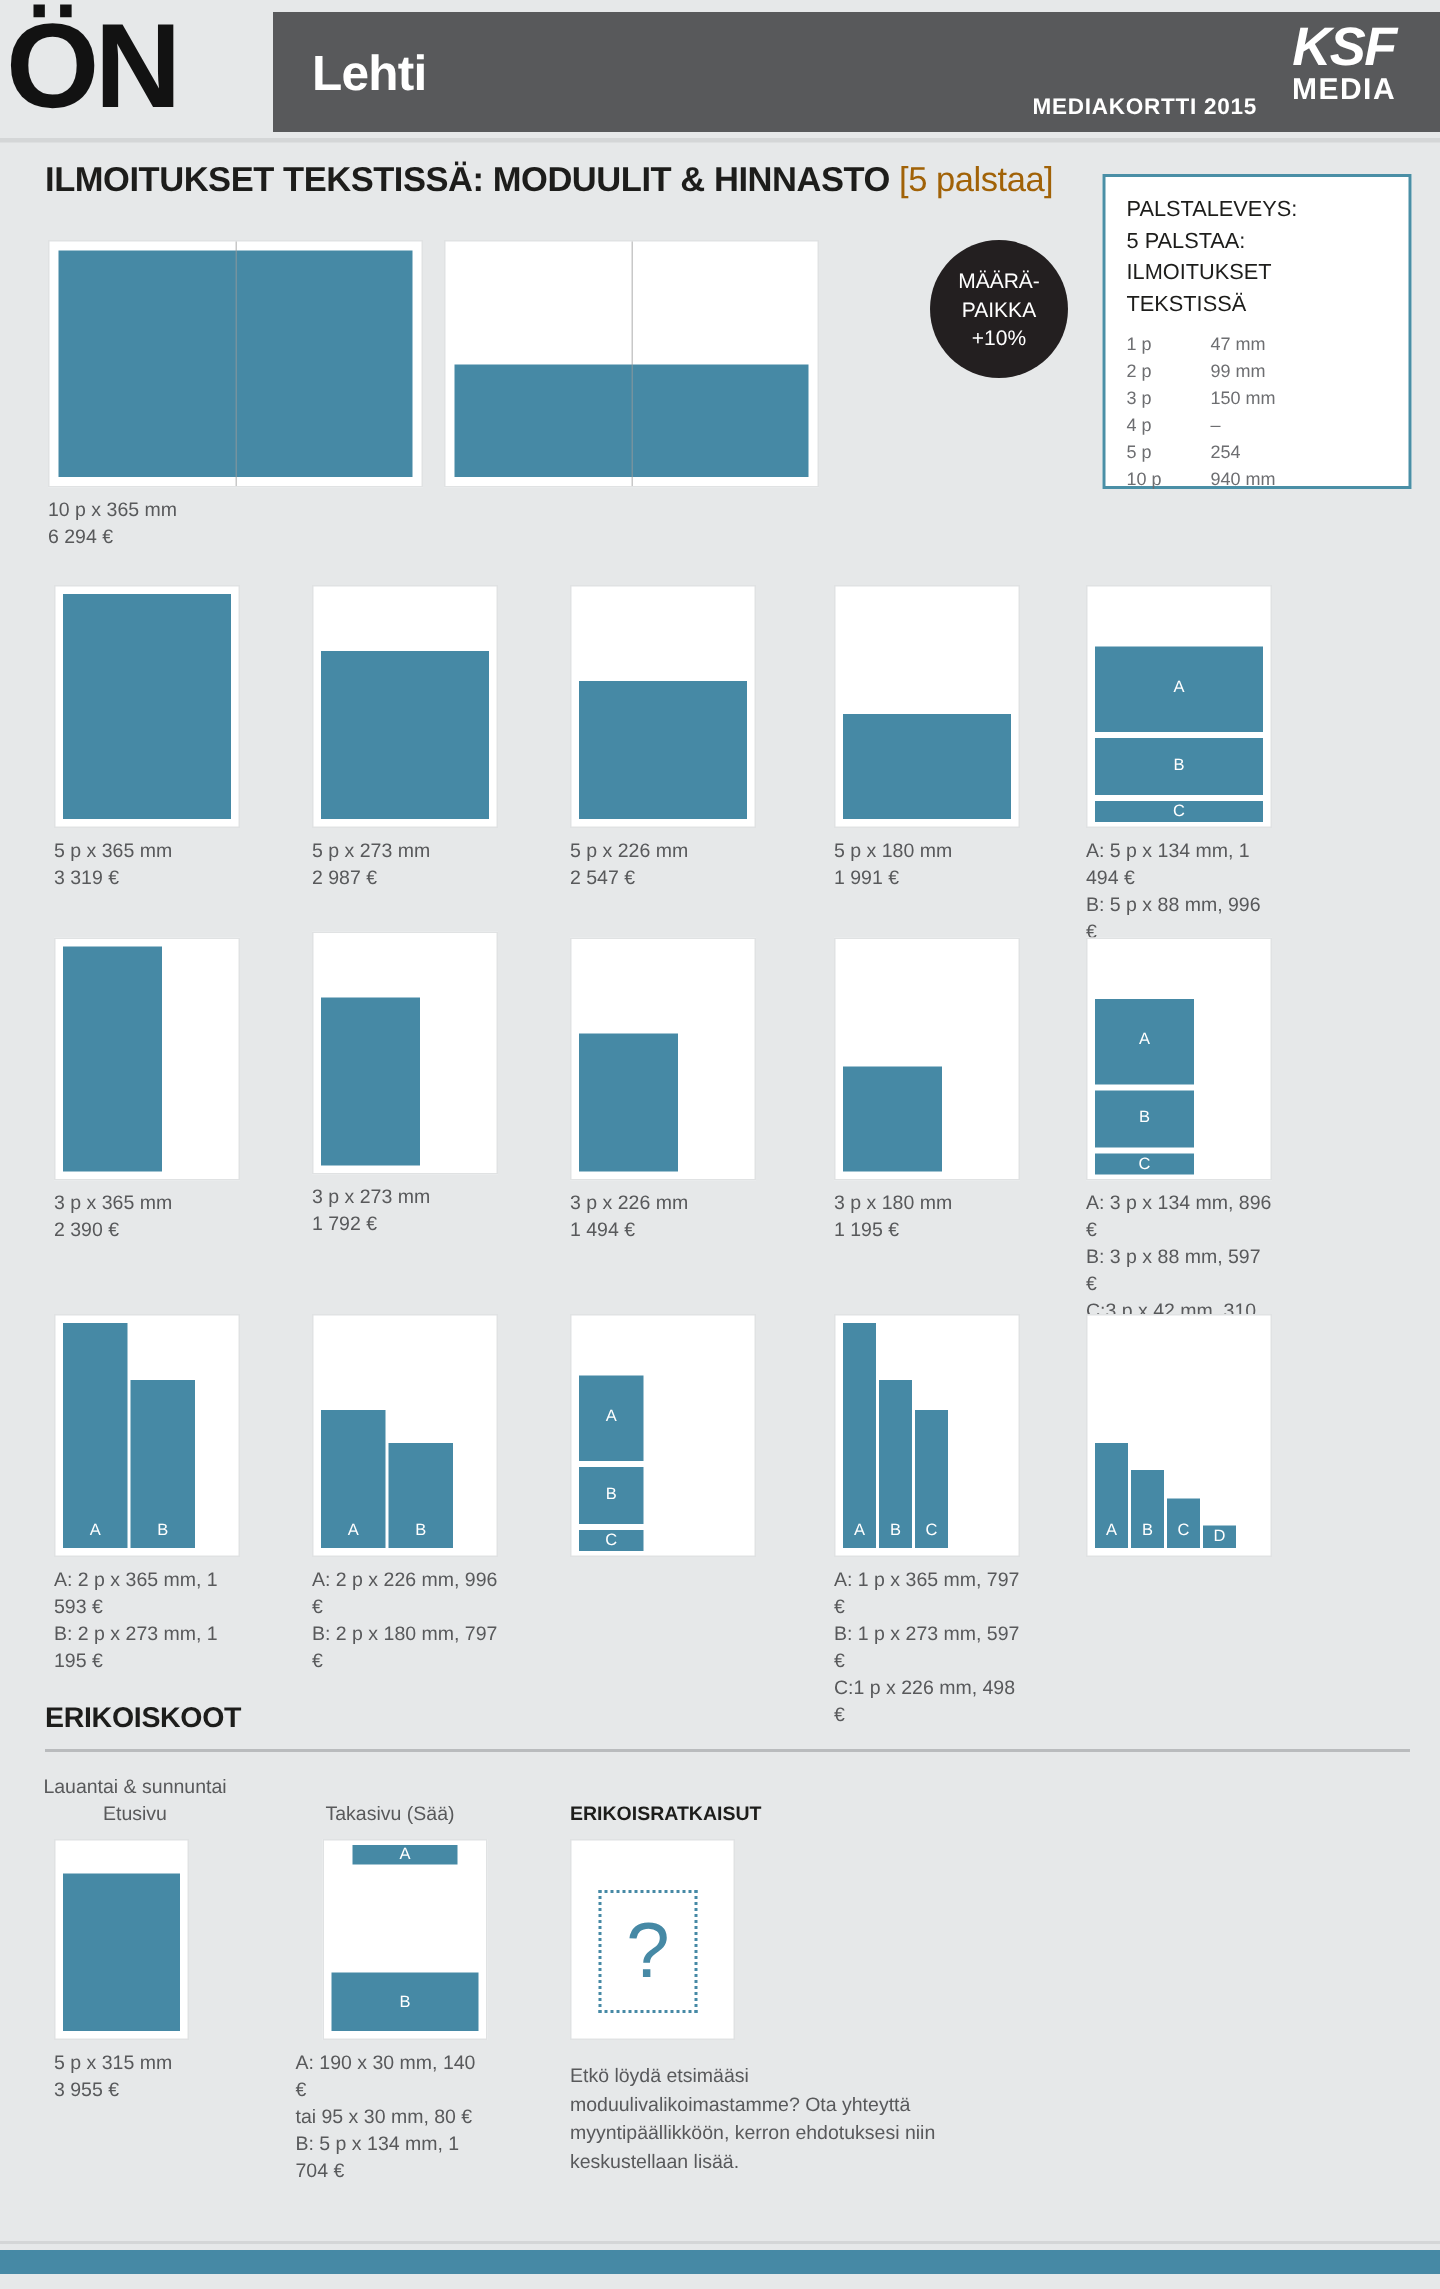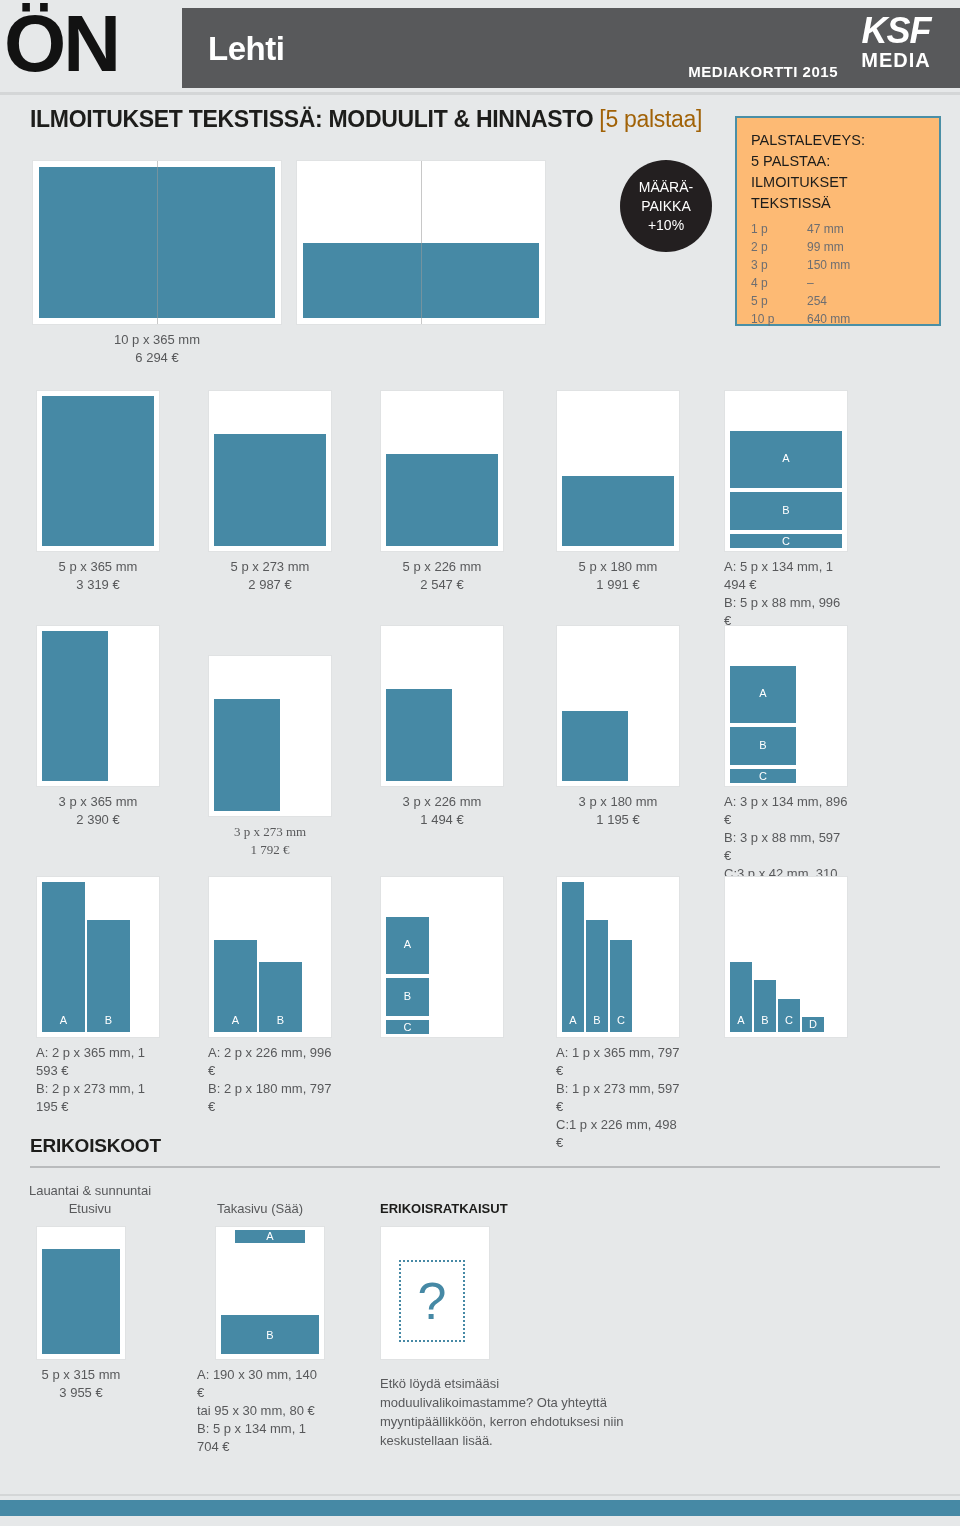--- a/index.html
+++ b/index.html
@@ -59,21 +59,21 @@
   .badge{
     position:absolute;left:620px;top:160px;width:92px;height:92px;
     border-radius:50%;background:#231f20;color:#ffffff;
     display:flex;flex-direction:column;align-items:center;justify-content:center;
     font-size:14px;line-height:19px;text-align:center;
   }
 
   
   .palsta-box{
     position:absolute;left:735px;top:116px;width:206px;height:210px;
-    background:#fdba74;border:2px solid #4a8fa6;
+    background:#ffffff;border:2px solid #4a8fa6;
     padding:12px 14px;box-sizing:border-box;
   }
   .palsta-box h3{
     margin:0;font-size:14.5px;font-weight:normal;color:#1d1d1b;line-height:21px;
   }
   .palsta-rows{margin-top:6px;}
   .palsta-row{
     display:flex;font-size:12px;color:#6d6e71;line-height:18px;
   }
   .palsta-row .pl{width:56px;}
@@ -84,21 +84,21 @@
     background:#ffffff;position:relative;box-sizing:border-box;
     border:1px solid #e0e2e3;
   }
   .fill{position:absolute;background:#4689a5;}
   .divider{position:absolute;top:0;bottom:0;width:1px;background:#9b9b9b;opacity:.55;}
   .mlabel{
     position:absolute;color:#ffffff;font-size:11px;
     left:0;right:0;text-align:center;
   }
   .caption{
-    font-size:13px;color:#58595b;line-height:18px;text-align:center;
+    font-size:13px;color:#58595b;line-height:18px;
     margin-top:6px;white-space:pre-line;
   }
   .caption.left{text-align:left;}
   .cell{position:absolute;}
 
   
   .eri-head{
     position:absolute;left:30px;top:1135px;
     font-size:19px;font-weight:bold;color:#1d1d1b;letter-spacing:-0.2px;
   }
@@ -173,21 +173,21 @@
       <div class="palsta-row">
         <span class="pl">4 p</span>
         <span class="pv">–</span>
       </div>
       <div class="palsta-row">
         <span class="pl">5 p</span>
         <span class="pv">254</span>
       </div>
       <div class="palsta-row">
         <span class="pl">10 p</span>
-        <span class="pv">640 mm</span>
+        <span class="pv">940 mm</span>
       </div>
     </div>
   </div>
 
   <div class="cell" style="left:32px;top:160px;width:250px;">
     <div class="frame" style="height:165px;">
       <div class="fill" style="left:6px;right:6px;top:6px;bottom:6px;"></div>
       <div class="divider" style="left:50%;"></div>
     </div>
     <div class="caption">10 p x 365 mm
@@ -246,21 +246,21 @@
 C:5 p x 42 mm, 498 €</div>
   </div>
 
   <div class="cell" style="left:36px;top:625px;width:124px;">
     <div class="frame" style="height:162px;">
       <div class="fill" style="left:5px;width:66px;top:5px;bottom:5px;"></div>
     </div>
     <div class="caption">3 p x 365 mm
 2 390 €</div>
   </div>
-  <div class="cell" style="left:208px;top:655px;width:124px;font-family:Liberation Serif, serif;">
+  <div class="cell" style="left:208px;top:621px;width:124px;">
     <div class="frame" style="height:162px;">
       <div class="fill" style="left:5px;width:66px;top:43px;bottom:5px;"></div>
     </div>
     <div class="caption">3 p x 273 mm
 1 792 €</div>
   </div>
   <div class="cell" style="left:380px;top:625px;width:124px;">
     <div class="frame" style="height:162px;">
       <div class="fill" style="left:5px;width:66px;top:63px;bottom:5px;"></div>
     </div>

